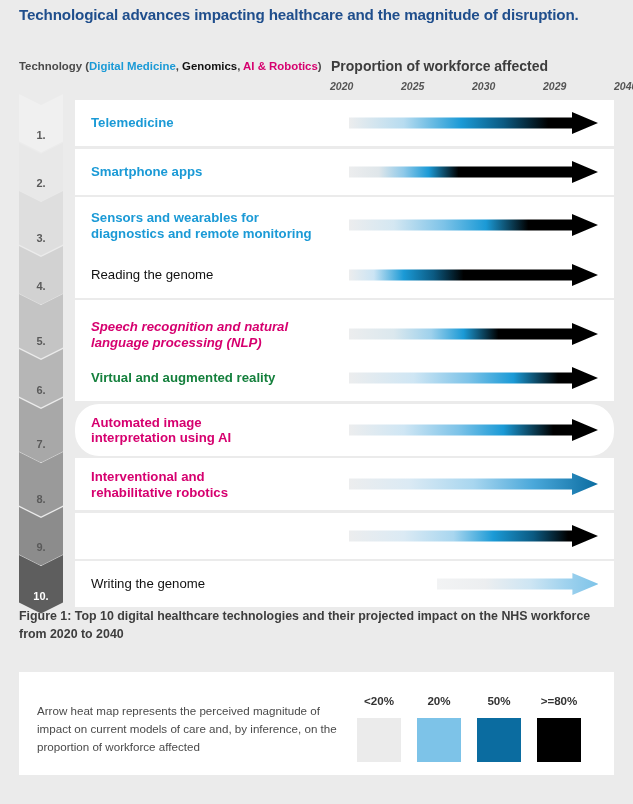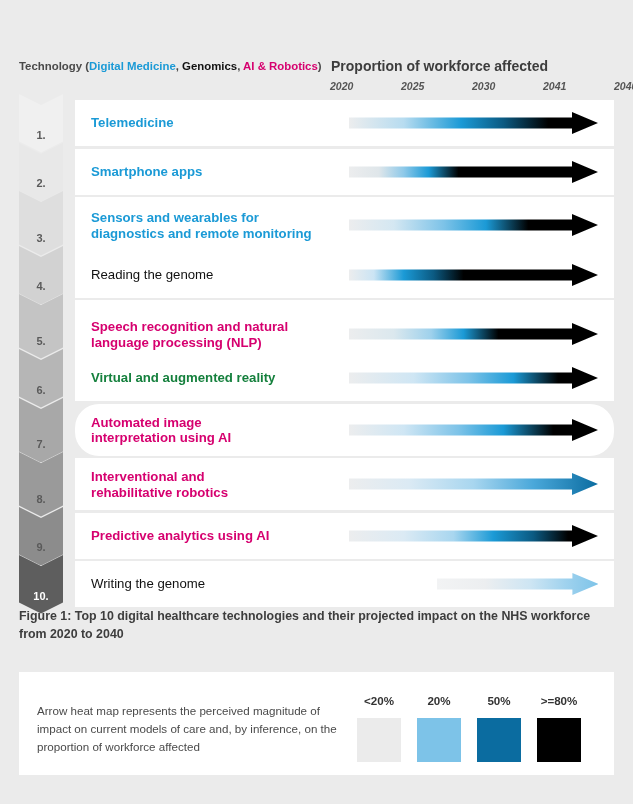--- a/index.html
+++ b/index.html
@@ -90,31 +90,32 @@
   .sw-lbl{
     position:absolute;top:6px;width:44px;text-align:center;
     font-size:11.6px;font-weight:bold;color:#333;
   }
 </style>
 </head>
 <body>
 
 <div class="page">
 
+  <div class="title">Technological advances impacting healthcare and the magnitude of disruption.</div>
 
   <div class="col-head">
     <span>Technology (</span><span class="c-blue">Digital Medicine</span><span>, </span><span class="c-black">Genomics</span><span>, </span><span class="c-mag">AI &amp; Robotics</span><span>)</span>
   </div>
 
   <div class="prop-head">Proportion of workforce affected</div>
   <div class="years" id="years">
       <span style="left: -1px;">2020</span>
       <span style="left: 70px;">2025</span>
       <span style="left: 141px;">2030</span>
-      <span style="left: 212px;">2041</span>
+      <span style="left: 212px;">2029</span>
       <span style="left: 283px;">2040</span>
     </div>
 
   <div class="chart">
     <div class="rail" id="rail">
         <div class="chev" style="top: -6px; height: 58.6px;">
           <svg width="44" height="58.6" viewBox="0 0 44 58.6">
             <path d="M0,0 L22,11 L44,0 L44,47.6 L22,58.6 L0,47.6 Z" fill="#f0f0f0"></path>
           </svg>
           <div class="num" style="top: 34.6px;">1.</div>
@@ -241,21 +242,21 @@
                   <stop offset="22%" stop-color="#1b9ad6"></stop>
                   <stop offset="34%" stop-color="#0b5a82"></stop>
                   <stop offset="46%" stop-color="#000000"></stop>
                   <stop offset="100%" stop-color="#000000"></stop>
                 </linearGradient>
               </defs>
               <path d="M0,5.5 H223 V0 L249,11 L223,22 V16.5 H0 Z" fill="url(#g3)"></path>
             </svg>
           </div>
         </div>
-        <div class="row" style="top: 200.4px; height: 68px;">
+        <div class="row" style="top: 200.4px; height: 68px; font-style: italic;">
           <div class="row-label" style="color: rgb(214, 0, 111);">Speech recognition and natural
 language processing (NLP)</div>
           <div class="arrow-wrap" style="left: 274px; width: 249px;">
             <svg class="arrow-svg" width="249" height="22" viewBox="0 0 249 22">
               <defs>
                 <linearGradient id="g4" x1="0" y1="0" x2="1" y2="0">
                   <stop offset="0%" stop-color="#ecedee"></stop>
                   <stop offset="18%" stop-color="#dbe8ee"></stop>
                   <stop offset="33%" stop-color="#9ed1ec"></stop>
                   <stop offset="46%" stop-color="#1b9ad6"></stop>
@@ -316,21 +317,20 @@
                   <stop offset="50%" stop-color="#a8d6ef"></stop>
                   <stop offset="74%" stop-color="#4aa8da"></stop>
                   <stop offset="100%" stop-color="#0b6ca0"></stop>
                 </linearGradient>
               </defs>
               <path d="M0,5.5 H223 V0 L249,11 L223,22 V16.5 H0 Z" fill="url(#g7)"></path>
             </svg>
           </div>
         </div>
         <div class="row" style="top: 412.8px; height: 46px;">
-          <div class="row-label" style="color: rgb(214, 0, 111);">Predictive analytics using AI</div>
           <div class="arrow-wrap" style="left: 274px; width: 249px;">
             <svg class="arrow-svg" width="249" height="22" viewBox="0 0 249 22">
               <defs>
                 <linearGradient id="g8" x1="0" y1="0" x2="1" y2="0">
                   <stop offset="0%" stop-color="#ecedee"></stop>
                   <stop offset="22%" stop-color="#dbeaf4"></stop>
                   <stop offset="42%" stop-color="#a8d6ef"></stop>
                   <stop offset="58%" stop-color="#1b9ad6"></stop>
                   <stop offset="74%" stop-color="#0b5a82"></stop>
                   <stop offset="88%" stop-color="#000000"></stop>

